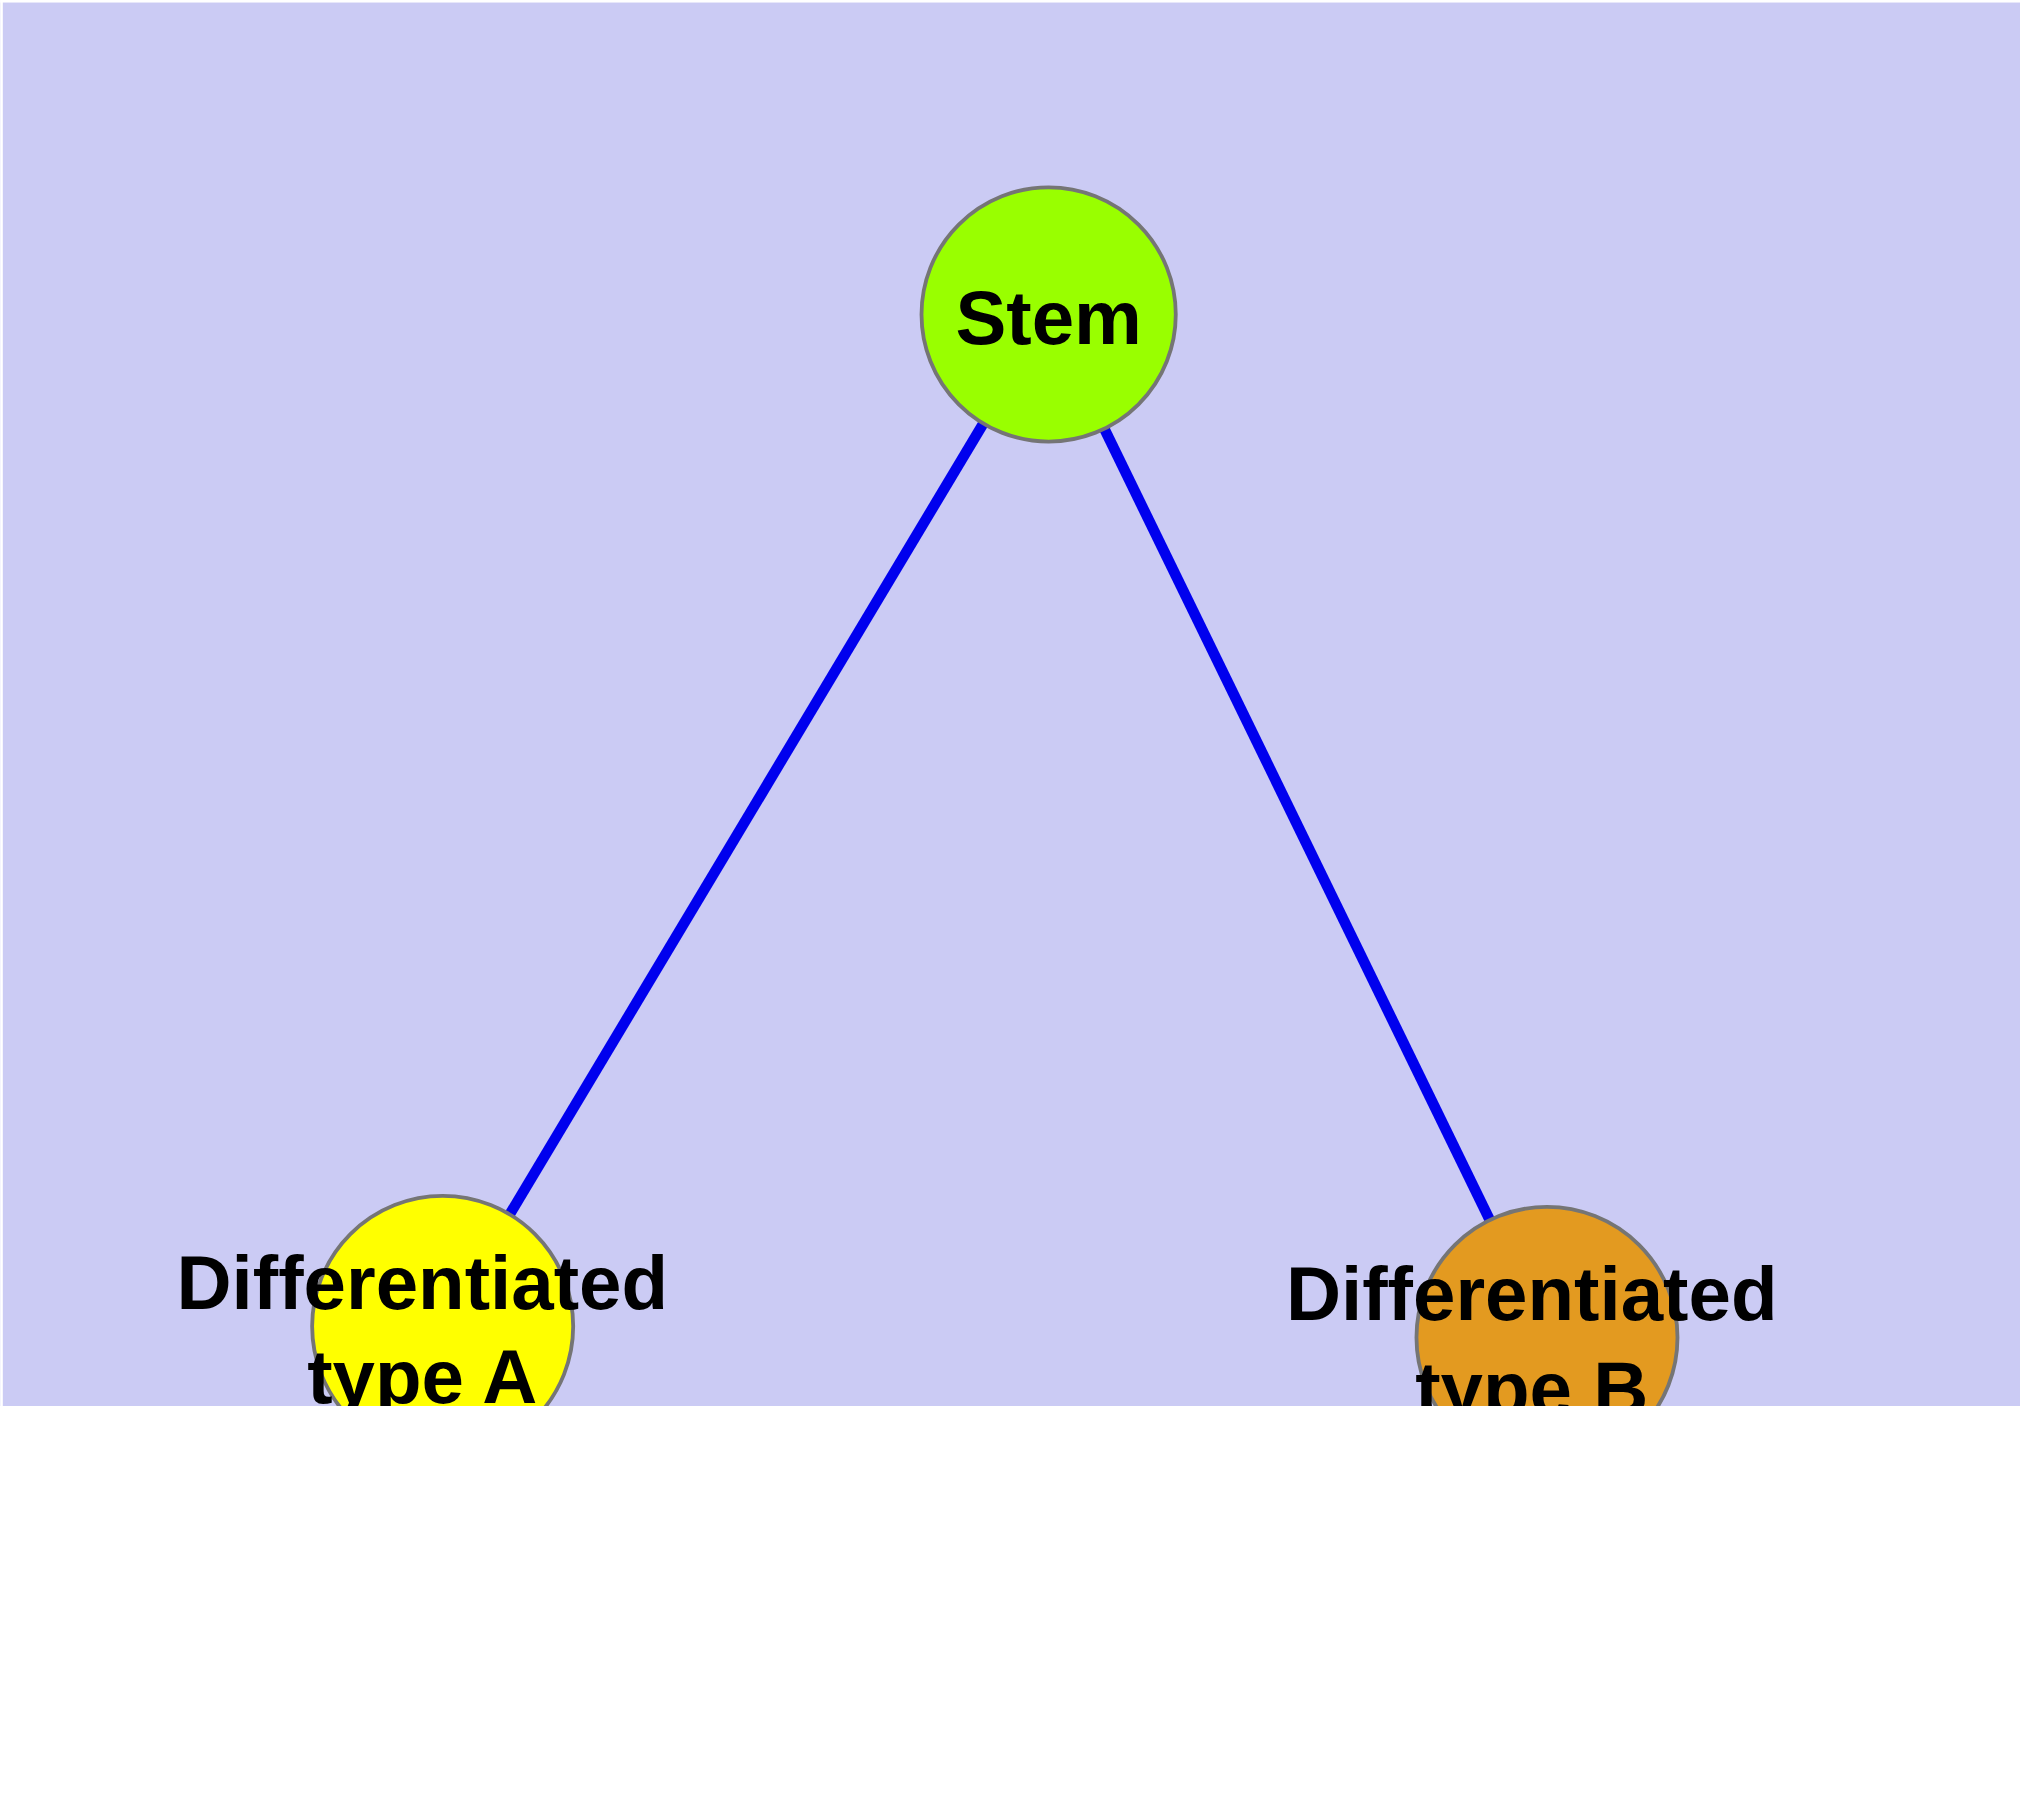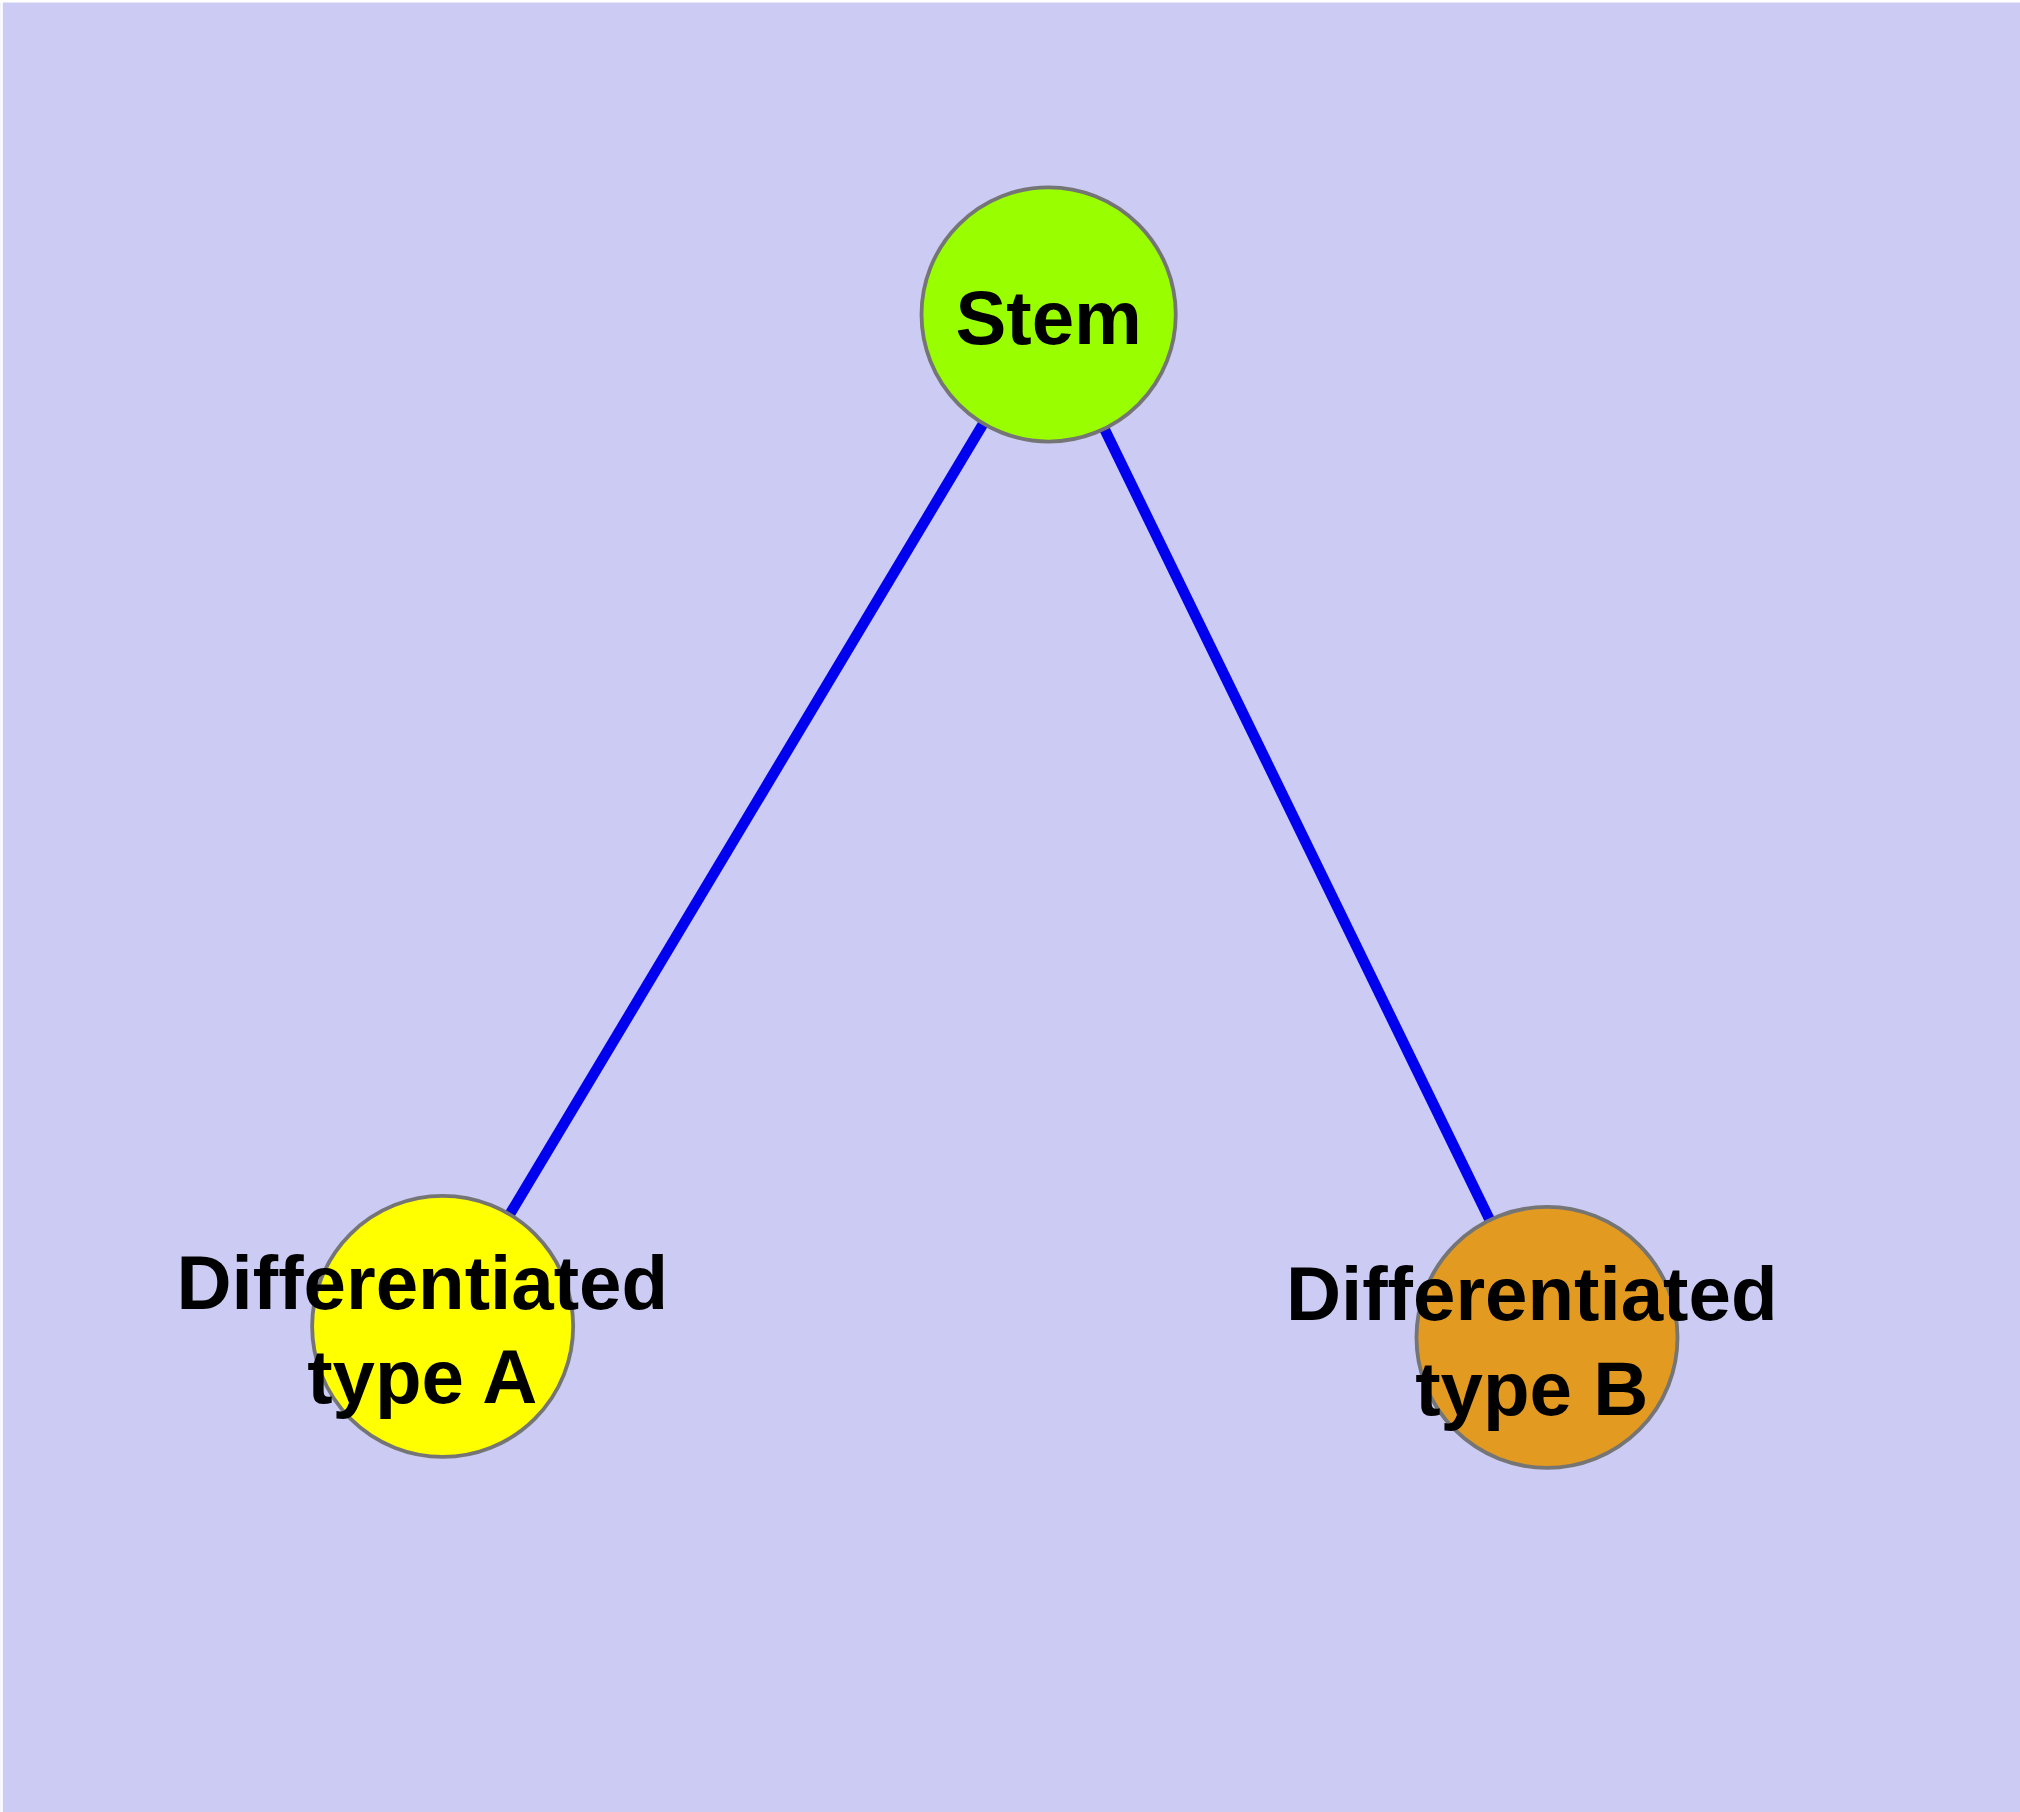--- a/index.html
+++ b/index.html
@@ -6,21 +6,21 @@
     margin: 0;
     padding: 0;
     background: #ffffff;
   }
   body {
     font-family: "Liberation Sans", "DejaVu Sans", sans-serif;
   }
   .stage {
     position: relative;
     width: 2021px;
-    height: 1812px;
+    height: 1406px;
     overflow: hidden;
     background: #ffffff;
   }
   svg {
     display: block;
   }
   .node-label {
     font-family: "Liberation Sans", "DejaVu Sans", sans-serif;
     font-weight: bold;
   }

